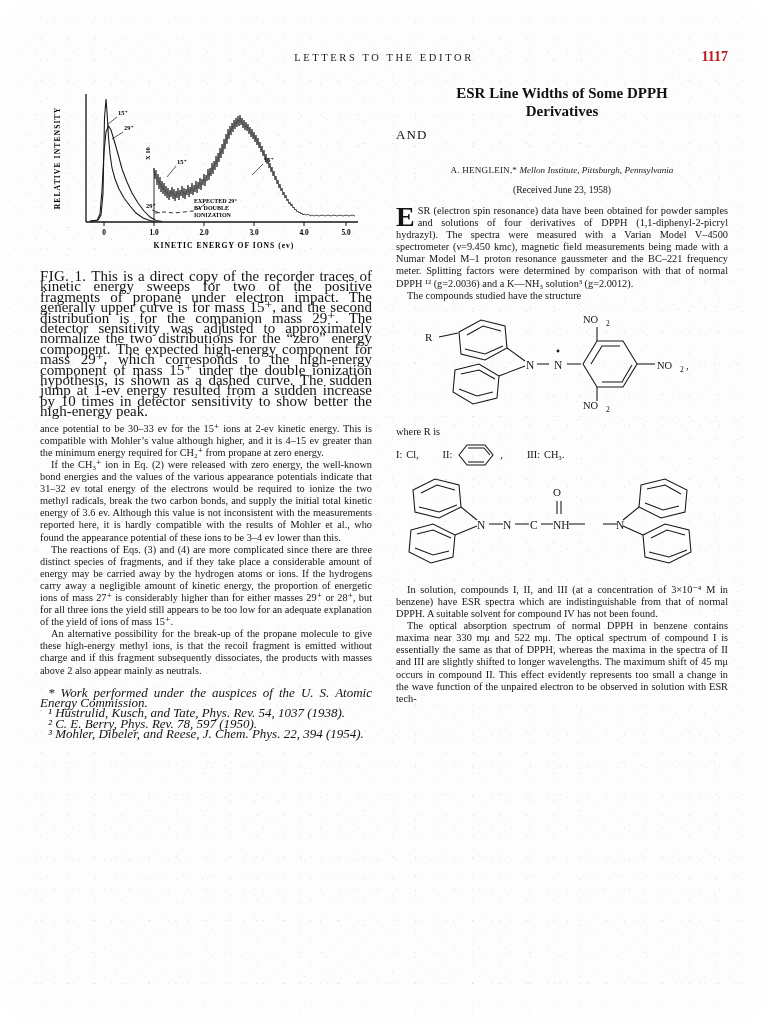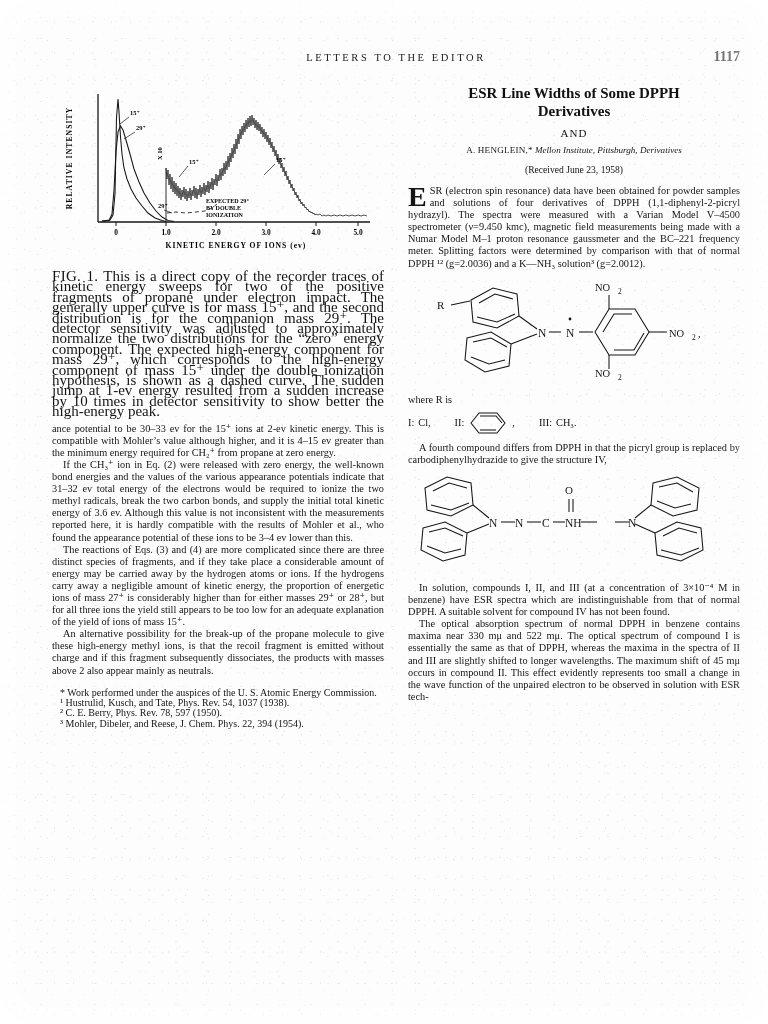--- a/index.html
+++ b/index.html
@@ -41,21 +41,21 @@
   #vignette {
     position: absolute;
     inset: 0;
     pointer-events: none;
     box-shadow: inset 0 0 34px 10px rgba(255,255,255,.9);
   }
 
   
   #content {
     position: absolute;
-    left: 52px;
+    left: 40px;
     top: 52px;
     width: 688px;
     height: 930px;
   }
 
   
   .runhead {
     position: relative;
     height: 26px;
     margin-bottom: 4px;
@@ -70,21 +70,21 @@
     text-transform: uppercase;
     color: #1a1a1a;
     white-space: nowrap;
   }
   .runhead-page {
     position: absolute;
     right: 0;
     top: -3px;
     font-size: 14px;
     font-weight: bold;
-    color: #737373;
+    color: #b91c1c;
   }
 
   
   .cols {
     display: flex;
     gap: 24px;
   }
   .col {
     width: 332px;
   }
@@ -135,25 +135,25 @@
     font-size: 9.1px;
     line-height: 11px;
     color: #161616;
   }
   .authors .sc {
     font-variant: small-caps;
     letter-spacing: .2px;
   }
   .authors .aff { font-style: italic; }
   .and-line {
-    text-align: center;
-    font-size: 11px;
+    text-align: left;
+    font-size: 13px;
     font-variant: small-caps;
     letter-spacing: 1.1px;
-    margin: 7px 0 6px 0;
+    margin: 7px 0 22px 0;
   }
   .received {
     text-align: center;
     font-size: 9.6px;
     margin: 8px 0 10px 0;
     font-family: Liberation Serif, serif;
   }
 
   
   .dropcap-para { position: relative; min-height: 26px; }
@@ -168,24 +168,25 @@
   }
 
   
   .rule-fn {
     width: 96px;
     height: 1px;
     background: transparent;
     margin: 7px 0 3px 0;
   }
   .footnotes {
-    font-size: 10px;
+    font-size: 13px;
     line-height: 10.4px;
     text-align: justify;
     color: #141414;
+    font-style: italic;
   }
   .footnotes p { margin: 0; text-indent: 8px; }
 
   
   .chem { display: block; margin: 6px auto; }
   .chem text {
     font-family: "Liberation Serif", serif;
     fill: #141414;
   }
   .chem line, .chem polyline, .chem polygon, .chem path {
@@ -337,29 +338,30 @@
         <div class="art-title">
           <div>ESR Line Widths of Some DPPH</div>
           <div>Derivatives</div>
         </div>
 
 
         <div class="and-line">AND</div>
 
         <div class="authors">
           <span class="sc">A. HENGLEIN,*</span>
-          <span class="aff">Mellon Institute, Pittsburgh, Derivatives</span>
+          <span class="aff">Mellon Institute, Pittsburgh, Pennsylvania</span>
         </div>
 
         <div class="received">(Received June 23, 1958)</div>
 
         <div class="bodytext">
           <p class="noindent dropcap-para">
             <span class="dropcap">E</span><span>SR (electron spin resonance) data have been obtained for powder samples and solutions of four derivatives of DPPH (1,1-diphenyl-2-picryl hydrazyl). The spectra were measured with a Varian Model V–4500 spectrometer (ν=9.450 kmc), magnetic field measurements being made with a Numar Model M–1 proton resonance gaussmeter and the BC–221 frequency meter. Splitting factors were determined by comparison with that of normal DPPH ¹² (g=2.0036) and a K—NH₃ solution³ (g=2.0012).</span>
           </p>
+          <p>The compounds studied have the structure</p>
         </div>
 
         <div class="svg-wrap">
           <svg class="chem" width="322" height="112" viewBox="0 0 322 112">
             <g stroke="#161616" stroke-width="1.05" fill="none">
 
               <polygon points="58,24 80,12 104,18 106,40 84,52 60,46"></polygon>
               <polyline points="66,27 82,18 100,23"></polyline>
               <polyline points="64,41 84,46 102,38"></polyline>
 
@@ -418,21 +420,20 @@
               <polyline points="12,20 28,20"></polyline>
             </g>
           </svg>
           <span>,</span>
           <span class="gap"></span>
           <span>III:</span>
           <span>CH₃.</span>
         </div>
 
         <div class="bodytext">
-          <p>A fourth compound differs from DPPH in that the picryl group is replaced by carbodiphenylhydrazide to give the structure IV,</p>
         </div>
 
         <div class="svg-wrap">
           <svg class="chem" width="322" height="104" viewBox="0 0 322 104">
             <g stroke="#161616" stroke-width="1.05" fill="none">
 
               <polygon points="12,16 34,5 58,11 60,33 38,44 14,38"></polygon>
               <polyline points="20,19 36,11 54,16"></polyline>
               <polyline points="18,33 38,38 56,31"></polyline>
               <line x1="60" y1="33" x2="76" y2="46"></line>

